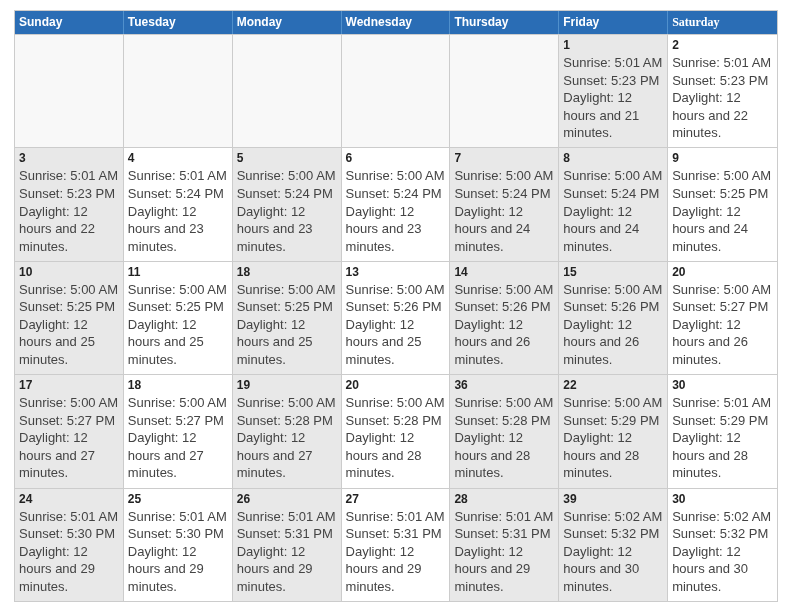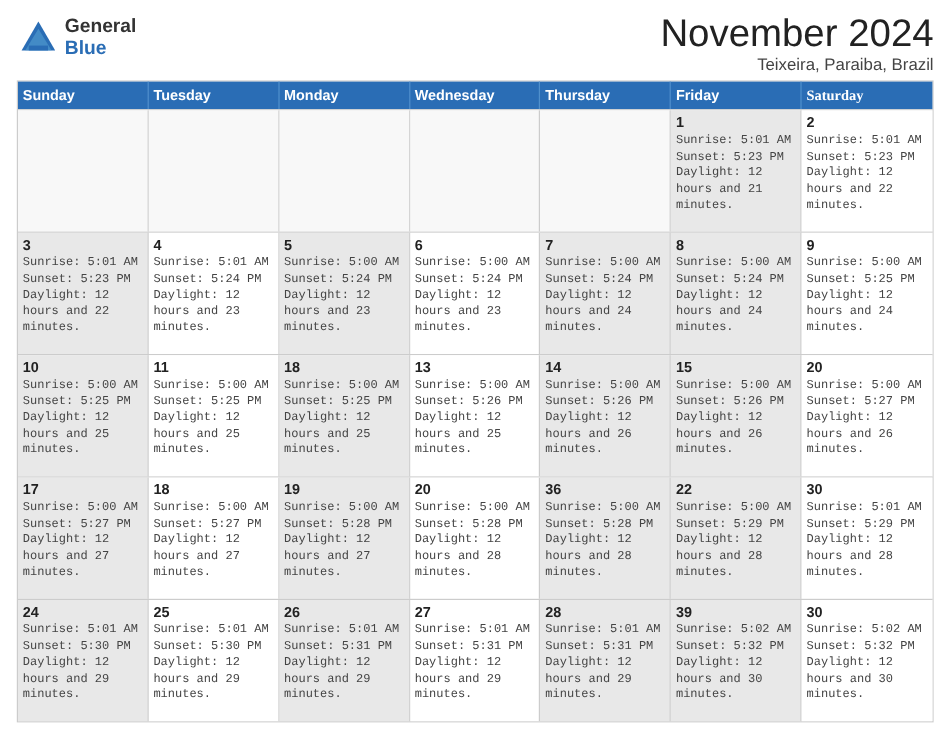--- a/index.html
+++ b/index.html
@@ -103,47 +103,29 @@
     .cal-cell:last-child { border-right: none; }
     .cal-cell.empty { background: #f8f8f8; }
     .cal-cell.shaded { background: #e8e8e8; }
     .day-num {
       font-size: 12px;
       font-weight: bold;
       color: #222;
       margin-bottom: 2px;
     }
     .day-info {
-      font-size: 10px;
+      font-size: 13px;
       color: #444;
       line-height: 1.35;
-      font-family: Liberation Mono, monospace;
     }
   </style>
 </head>
 <body>
 
 <div class="page">
-  <div class="header">
-    <div class="logo">
-      <svg class="logo-icon" viewBox="0 0 36 36">
-        <polygon points="18,4 32,28 4,28" fill="#2a6db5"></polygon>
-        <polygon points="18,10 29,28 7,28" fill="#5baad8" opacity="0.5"></polygon>
-        <rect x="10" y="24" width="16" height="4" fill="#2a6db5"></rect>
-      </svg>
-      <div class="logo-text">
-        <span class="logo-general">General</span>
-        <span class="logo-blue">Blue</span>
-      </div>
-    </div>
-    <div class="title-block">
-      <div class="month-title">November 2024</div>
-      <div class="location">Teixeira, Paraiba, Brazil</div>
-    </div>
-  </div>
 
   <div class="calendar">
     <div class="cal-header">
     <div class="cal-header-cell">Sunday</div>
         <div class="cal-header-cell">Tuesday</div>
         <div class="cal-header-cell">Monday</div>
         <div class="cal-header-cell">Wednesday</div>
         <div class="cal-header-cell">Thursday</div>
         <div class="cal-header-cell">Friday</div>
         <div class="cal-header-cell">Saturday</div>

